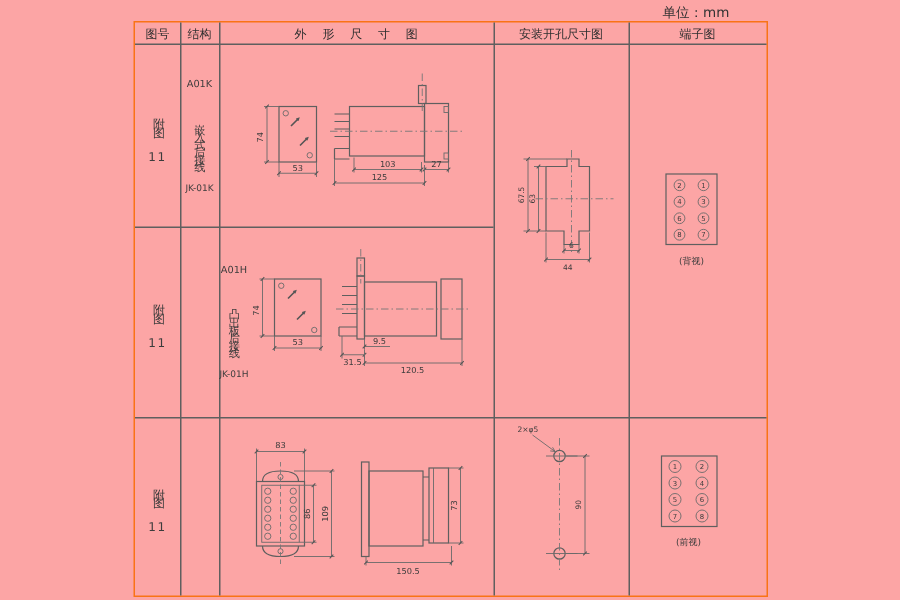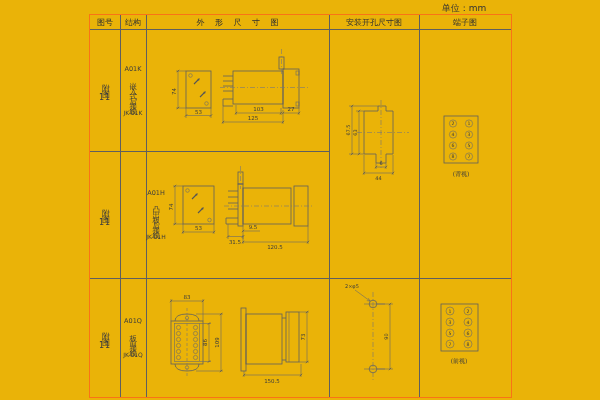--- a/index.html
+++ b/index.html
@@ -1,26 +1,26 @@
 <!DOCTYPE html>
 <html><head>
 <meta charset="utf-8">
 <style>
   html,body{margin:0;padding:0;}
-  .page{position:relative;width:600px;height:400px;background:#eab308;overflow:hidden;
+  .page{position:relative;width:600px;height:400px;background:#fca5a5;overflow:hidden;
         font-family:"DejaVu Sans",sans-serif;color:#3c3c3c;}
   .unit{position:absolute;top:2px;left:418px;width:92px;text-align:center;font-size:9px;color:#333;}
   .tbl{position:absolute;left:89px;top:14px;width:421px;height:382px;border:1px solid #f97316;}
   .vline,.hline{position:absolute;background:#5f5f5f;}
   .vline{width:1px;top:0;bottom:0;}
   .hline{height:1px;}
   .cell{position:absolute;display:flex;align-items:center;justify-content:center;}
   .hdr{font-size:8px;color:#2f2f2f;white-space:nowrap;}
   .hdr-sp{letter-spacing:4px;text-indent:4px;}
-  .figcell{flex-direction:column;gap:3px;}
+  .figcell{flex-direction:column;gap:16px;}
   .vtext{writing-mode:vertical-rl;text-orientation:upright;letter-spacing:6px;font-size:8px;line-height:1;}
   .vtext2{writing-mode:vertical-rl;text-orientation:upright;letter-spacing:5px;font-size:7.5px;line-height:1;}
   .modeltxt{font-size:6.5px;white-space:nowrap;}
   .codetxt{font-size:6px;white-space:nowrap;}
   .fignum{font-size:8px;letter-spacing:1px;}
   svg{display:block;}
   .ln{stroke:#5f5f5f;stroke-width:0.8;fill:none;}
   .thin{stroke:#6a6a6a;stroke-width:0.6;fill:none;}
   .cl{stroke:#777;stroke-width:0.6;fill:none;stroke-dasharray:5 2 1 2;}
   .dash{stroke:#777;stroke-width:0.6;fill:none;stroke-dasharray:3 2;}
@@ -174,25 +174,20 @@
           <path class="thin" d="M97,91 H162"></path>
           <path class="tk" d="M95.8,92.2 l2.4,-2.4 M160.8,92.2 l2.4,-2.4"></path>
           <text class="dtx" x="129" y="97.5" text-anchor="middle">120.5</text>
         </g>
       </svg>
     </div>
 
     <div class="cell figcell" style="left:0;top:263px;width:30px;height:119px;">
       <span class="vtext">附图</span>
       <span class="fignum">11</span>
-    </div>
-    <div class="cell figcell" style="left:30px;top:263px;width:26px;height:119px;">
-      <span class="modeltxt">A01Q</span>
-      <span class="vtext2">板前接线</span>
-      <span class="codetxt">JK-01Q</span>
     </div>
 
     <div class="cell" style="left:56px;top:263px;width:183px;height:119px;">
       <svg width="183" height="119" viewBox="0 0 183 119">
         <g>
           <path class="thin" d="M25,43 V21 M57,43 V21"></path>
           <path class="thin" d="M25,23 H57"></path>
           <path class="tk" d="M23.8,24.2 l2.4,-2.4 M55.8,24.2 l2.4,-2.4"></path>
           <text class="dtx" x="41" y="20.5" text-anchor="middle">83</text>
         </g>

